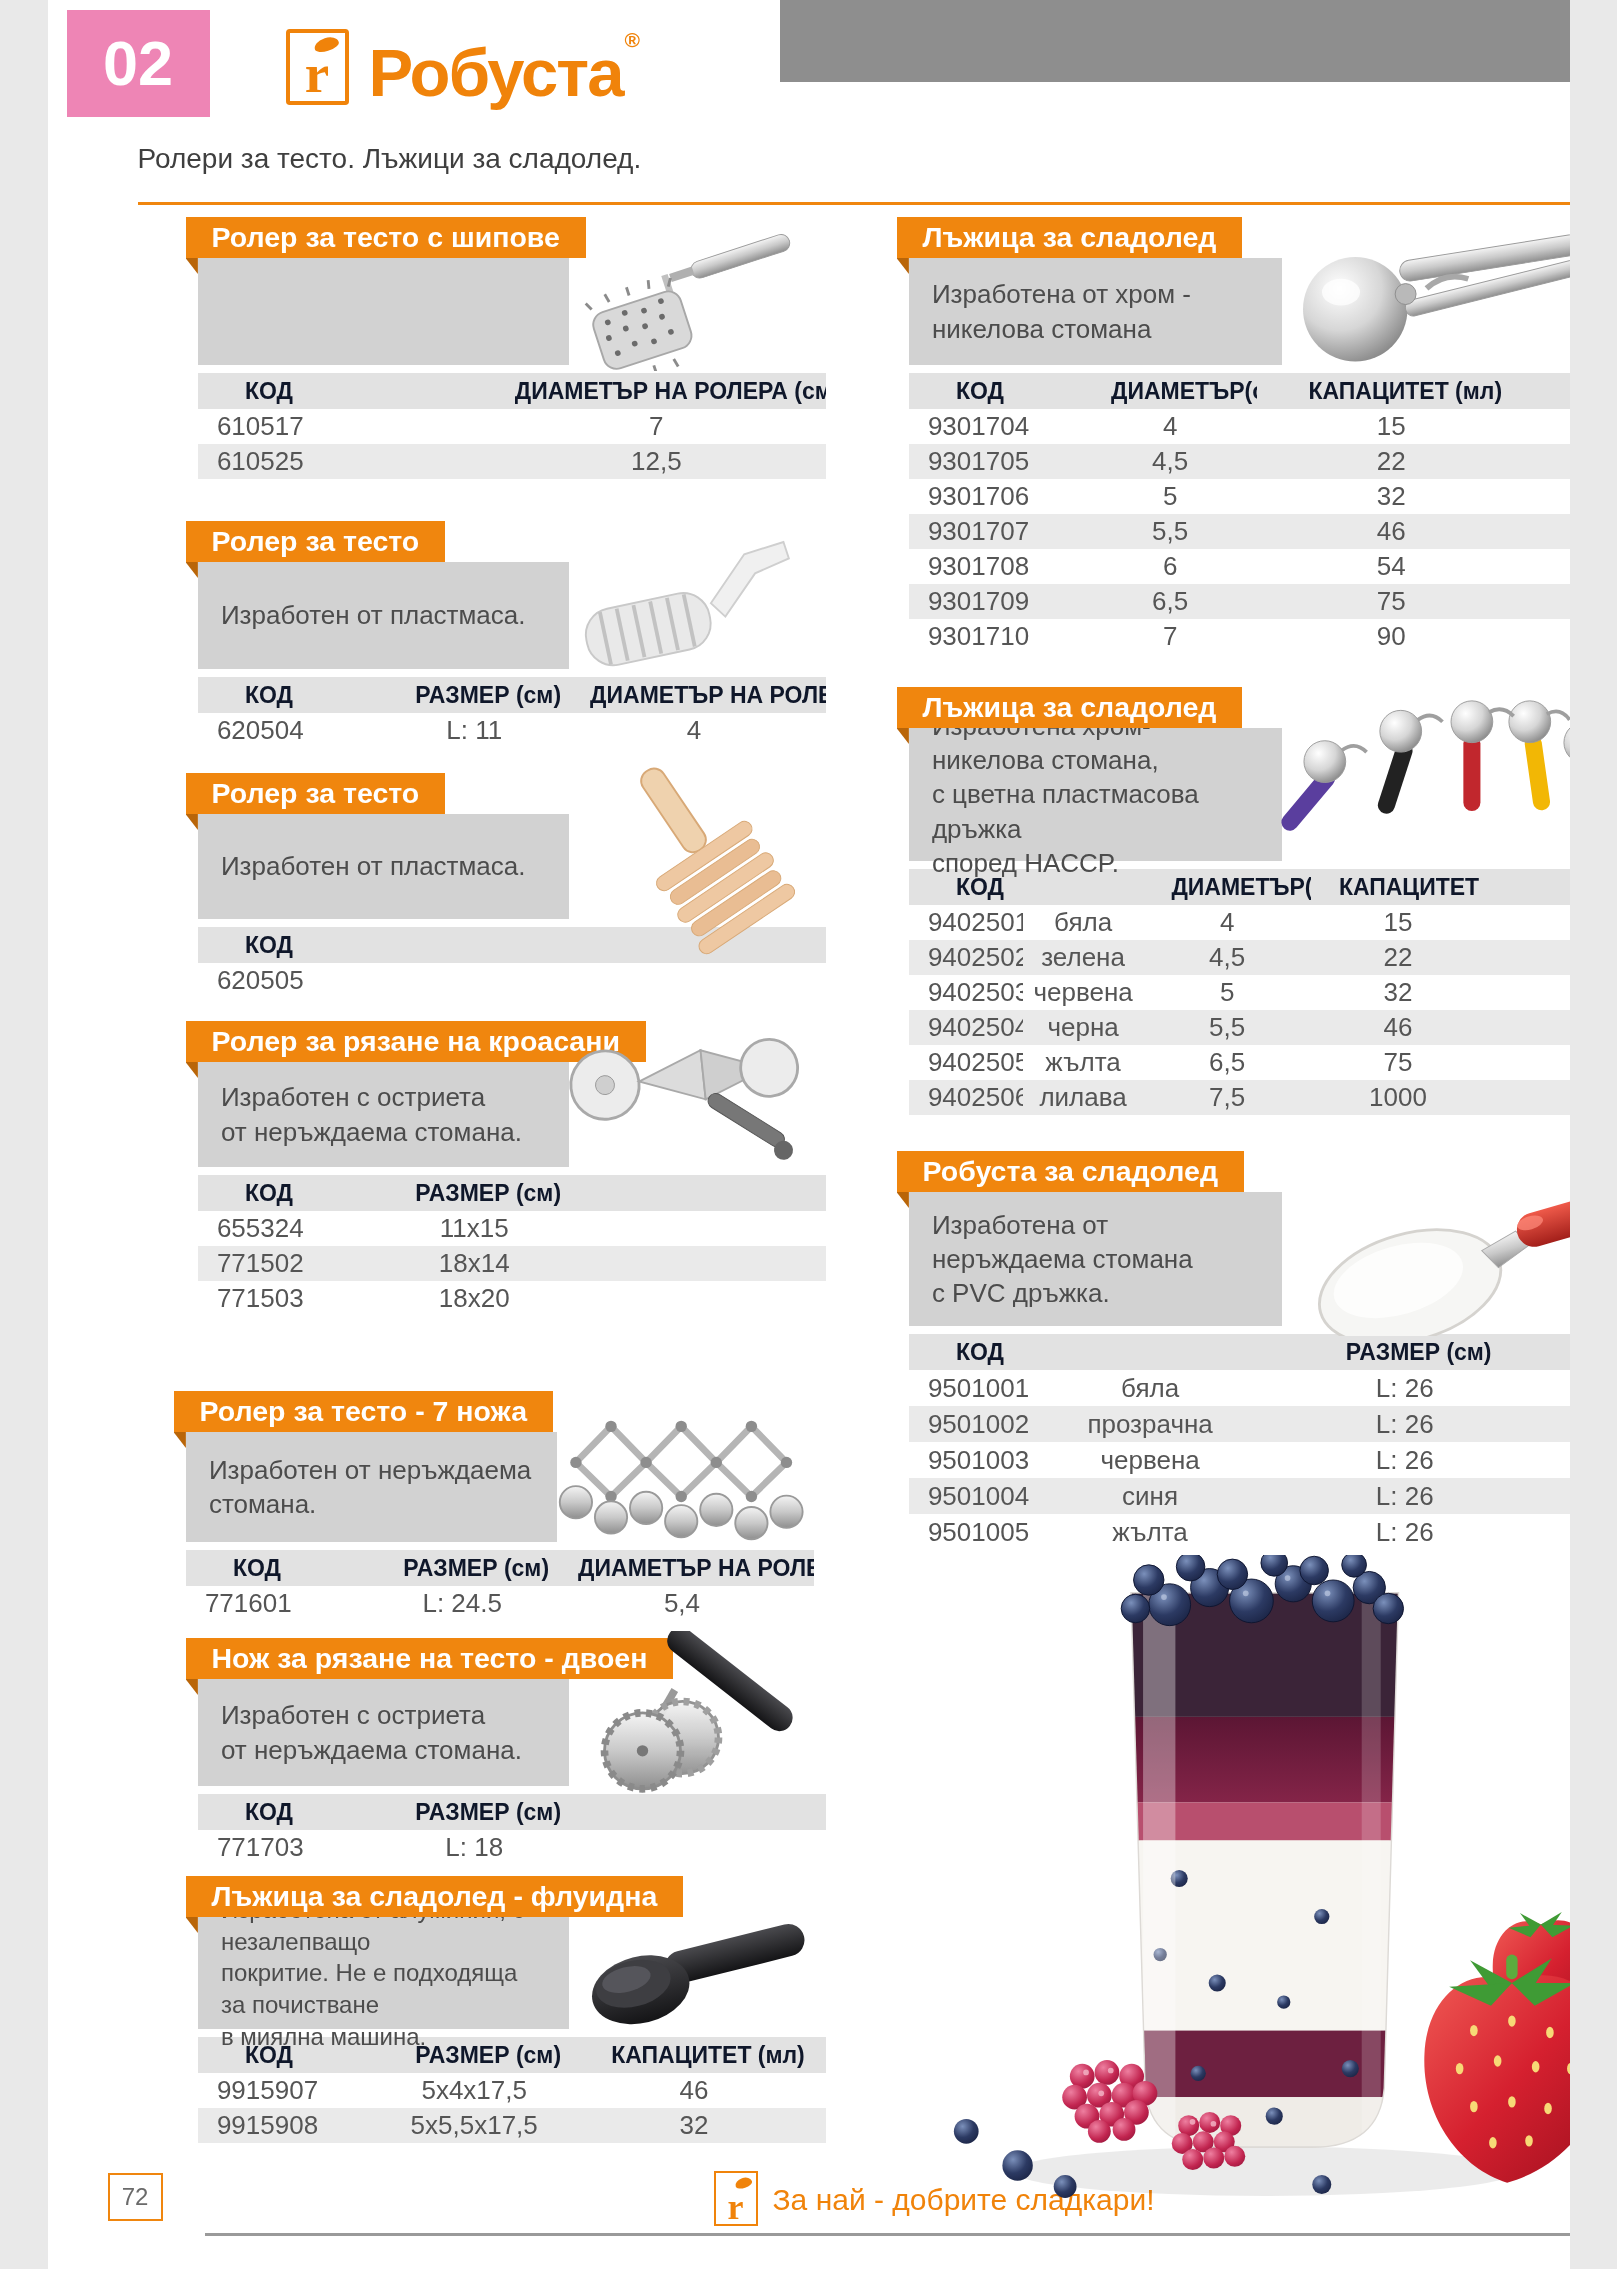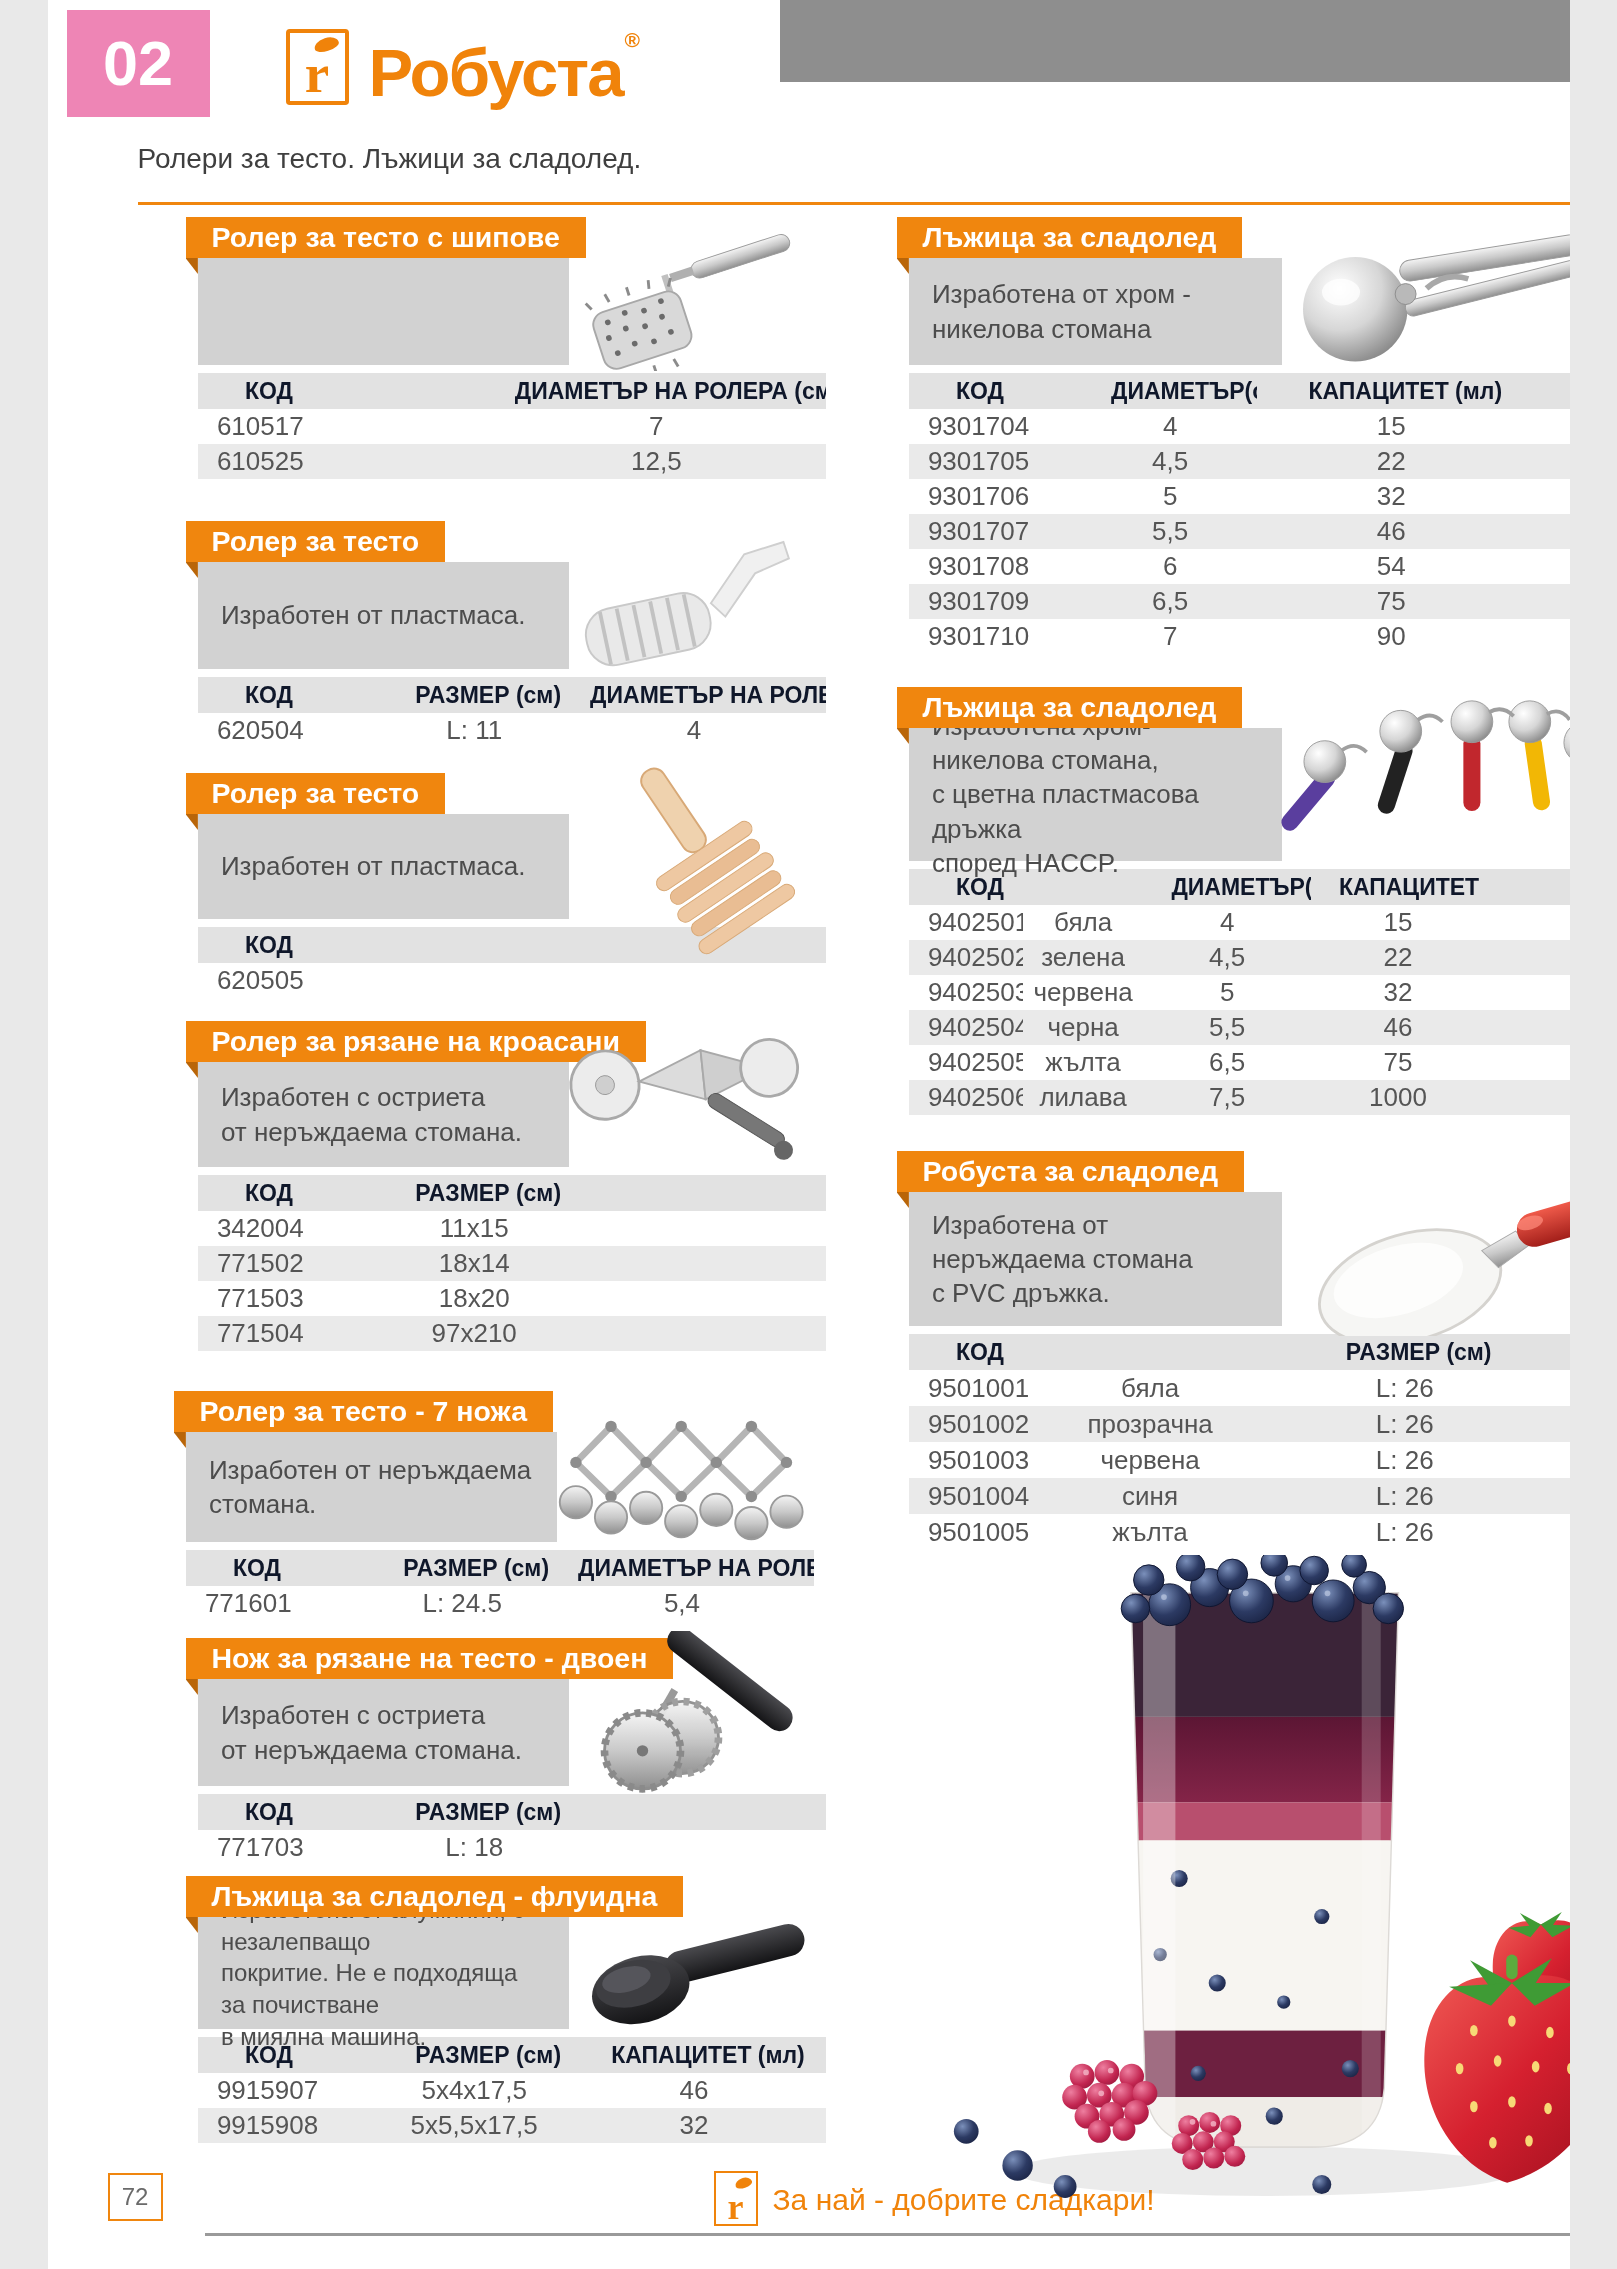--- a/index.html
+++ b/index.html
@@ -184,34 +184,30 @@
       </div>
     <div class="fold"></div>
     <div class="desc" style="width:371px; height:105px;"><span>Изработен с остриета
 от неръждаема стомана.</span></div>
     <div class="tbl" style="width:628px;">
       <div class="tr thead cols-l3">
         <div class="th">КОД</div>
         <div class="th">РАЗМЕР (см)</div>
       </div>
       <div class="tr odd cols-l3">
-        <div class="td">342004</div>
+        <div class="td">655324</div>
         <div class="td">11x15</div>
       </div>
       <div class="tr even cols-l3">
         <div class="td">771502</div>
         <div class="td">18x14</div>
       </div>
       <div class="tr odd cols-l3">
         <div class="td">771503</div>
         <div class="td">18x20</div>
-      </div>
-      <div class="tr even cols-l3">
-        <div class="td">771504</div>
-        <div class="td">97x210</div>
       </div>
     </div>
   </div>
 
   <div class="sect" style="left:126px; top:1391px; width:640px;">
     <div class="tab">
         <span>Ролер за тесто - 7 ножа</span>
       </div>
     <div class="fold"></div>
     <div class="desc" style="width:371px; height:110px;"><span>Изработен от неръждаема стомана.</span></div>

